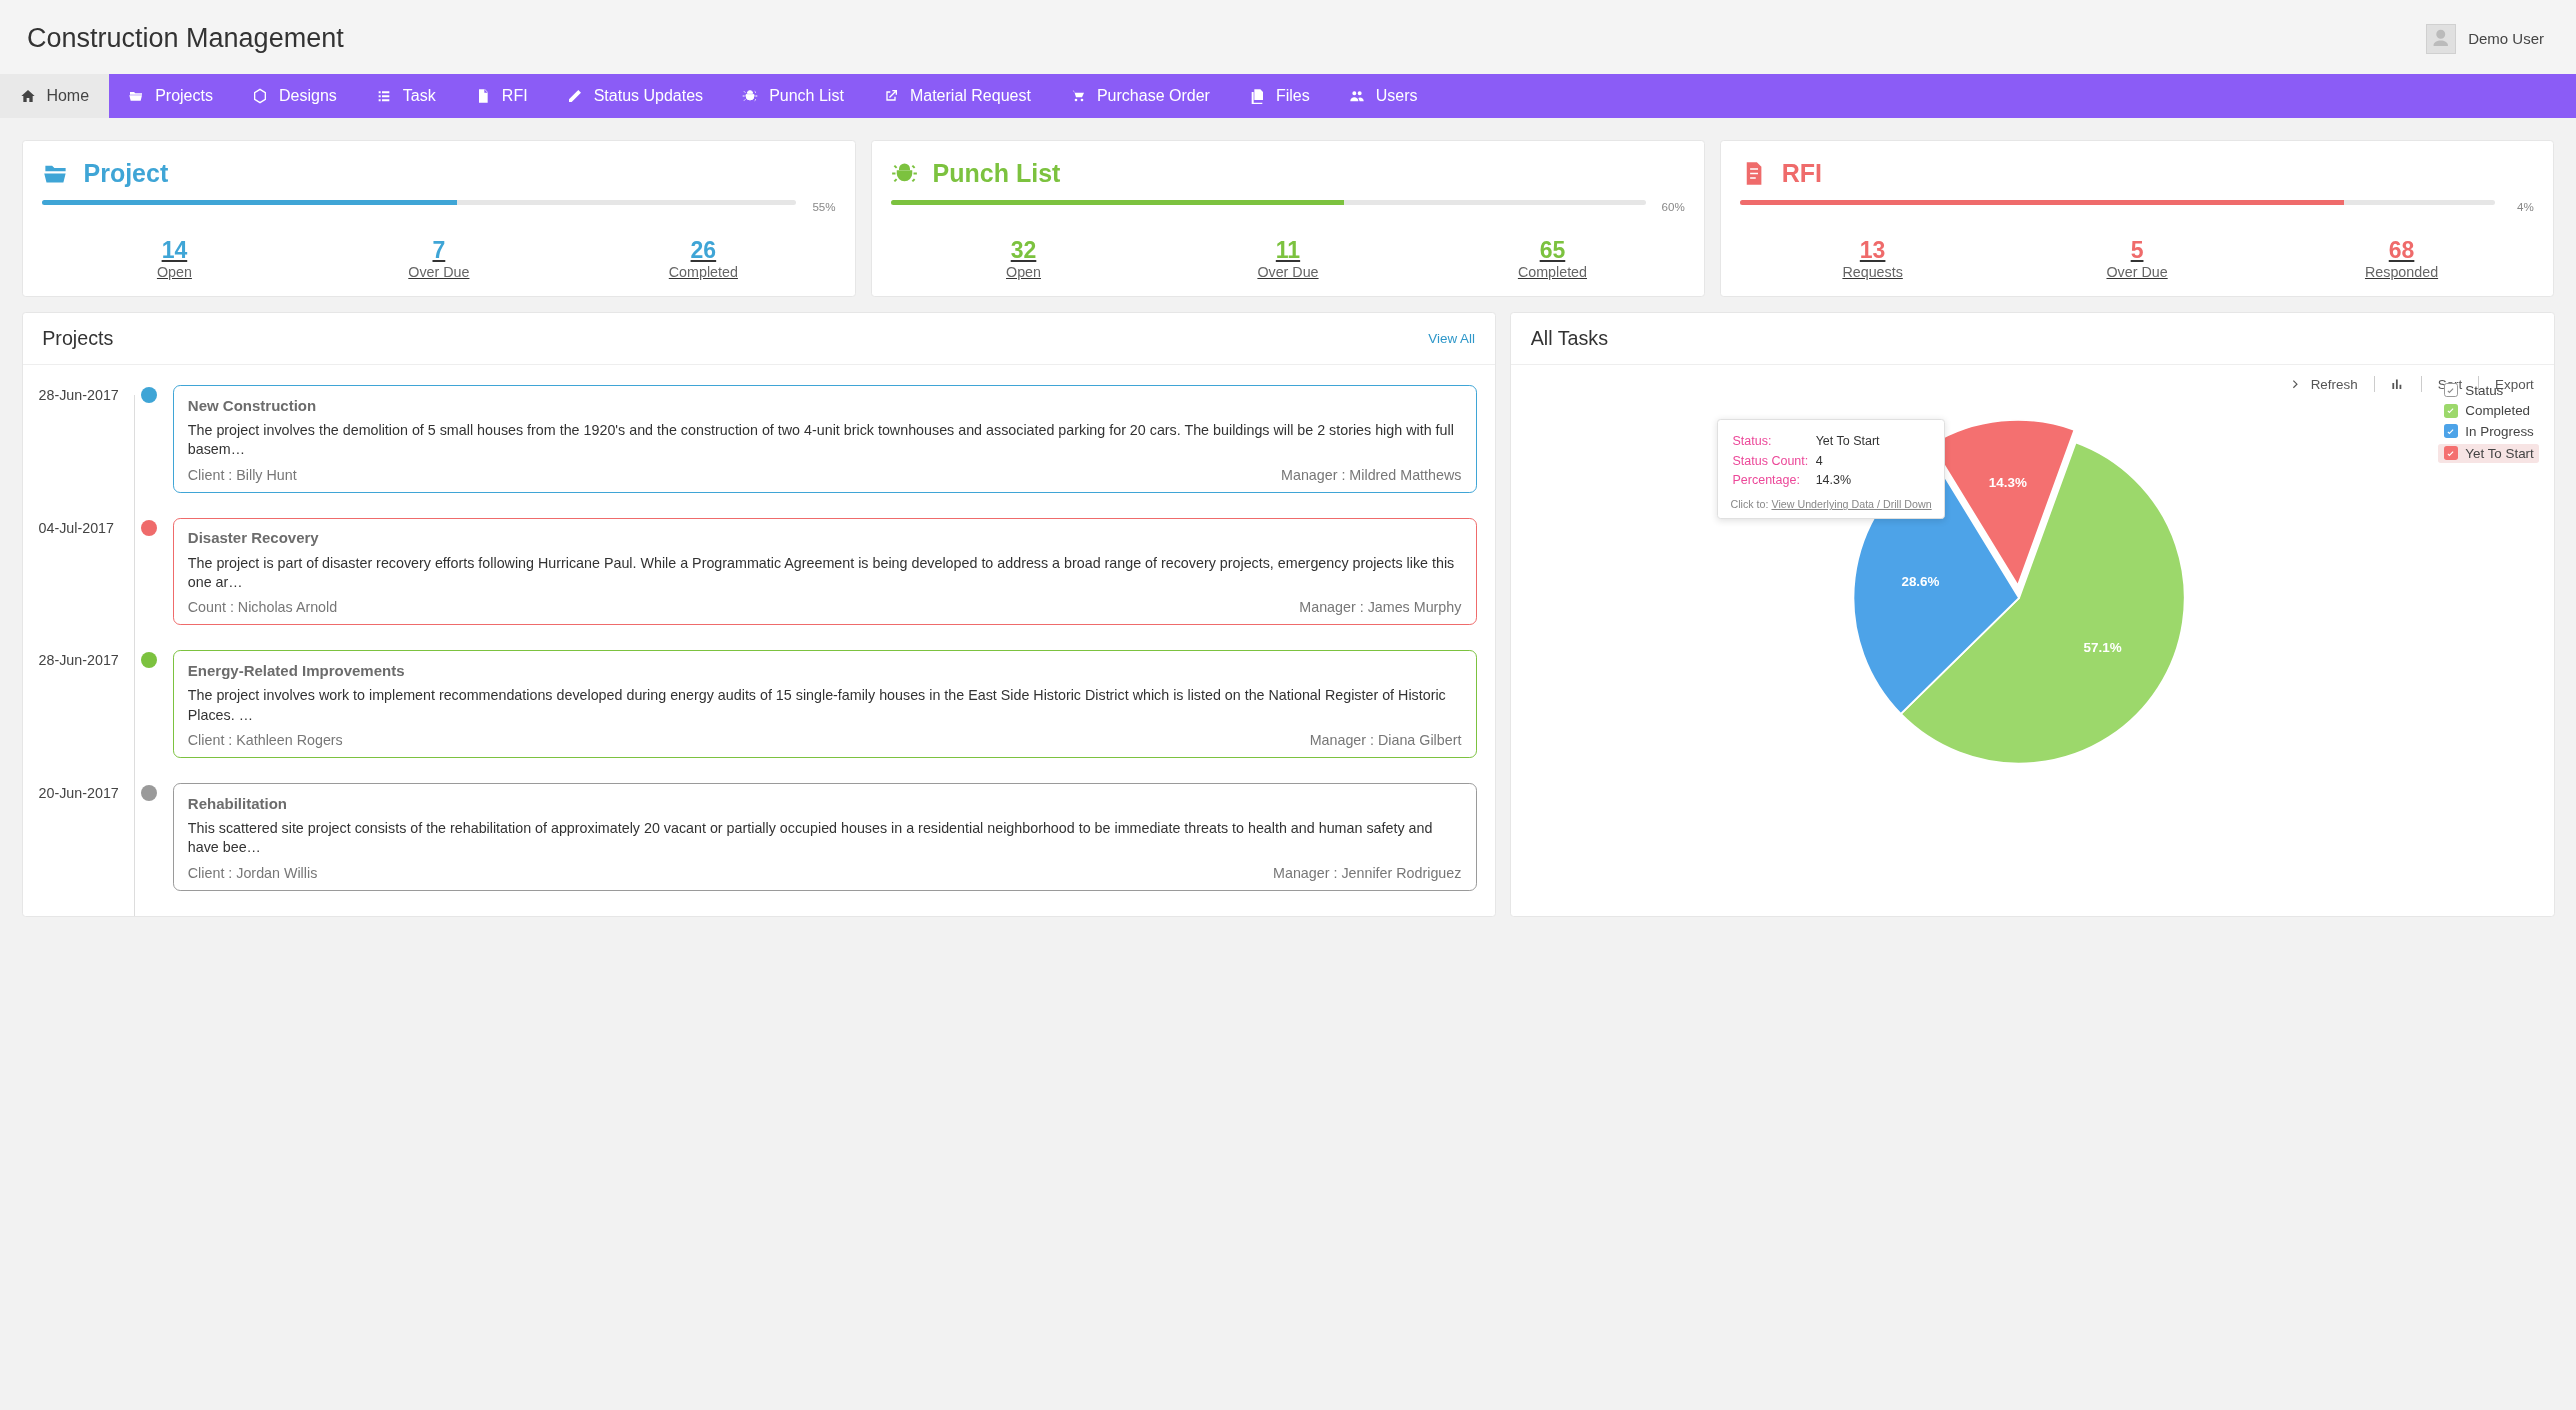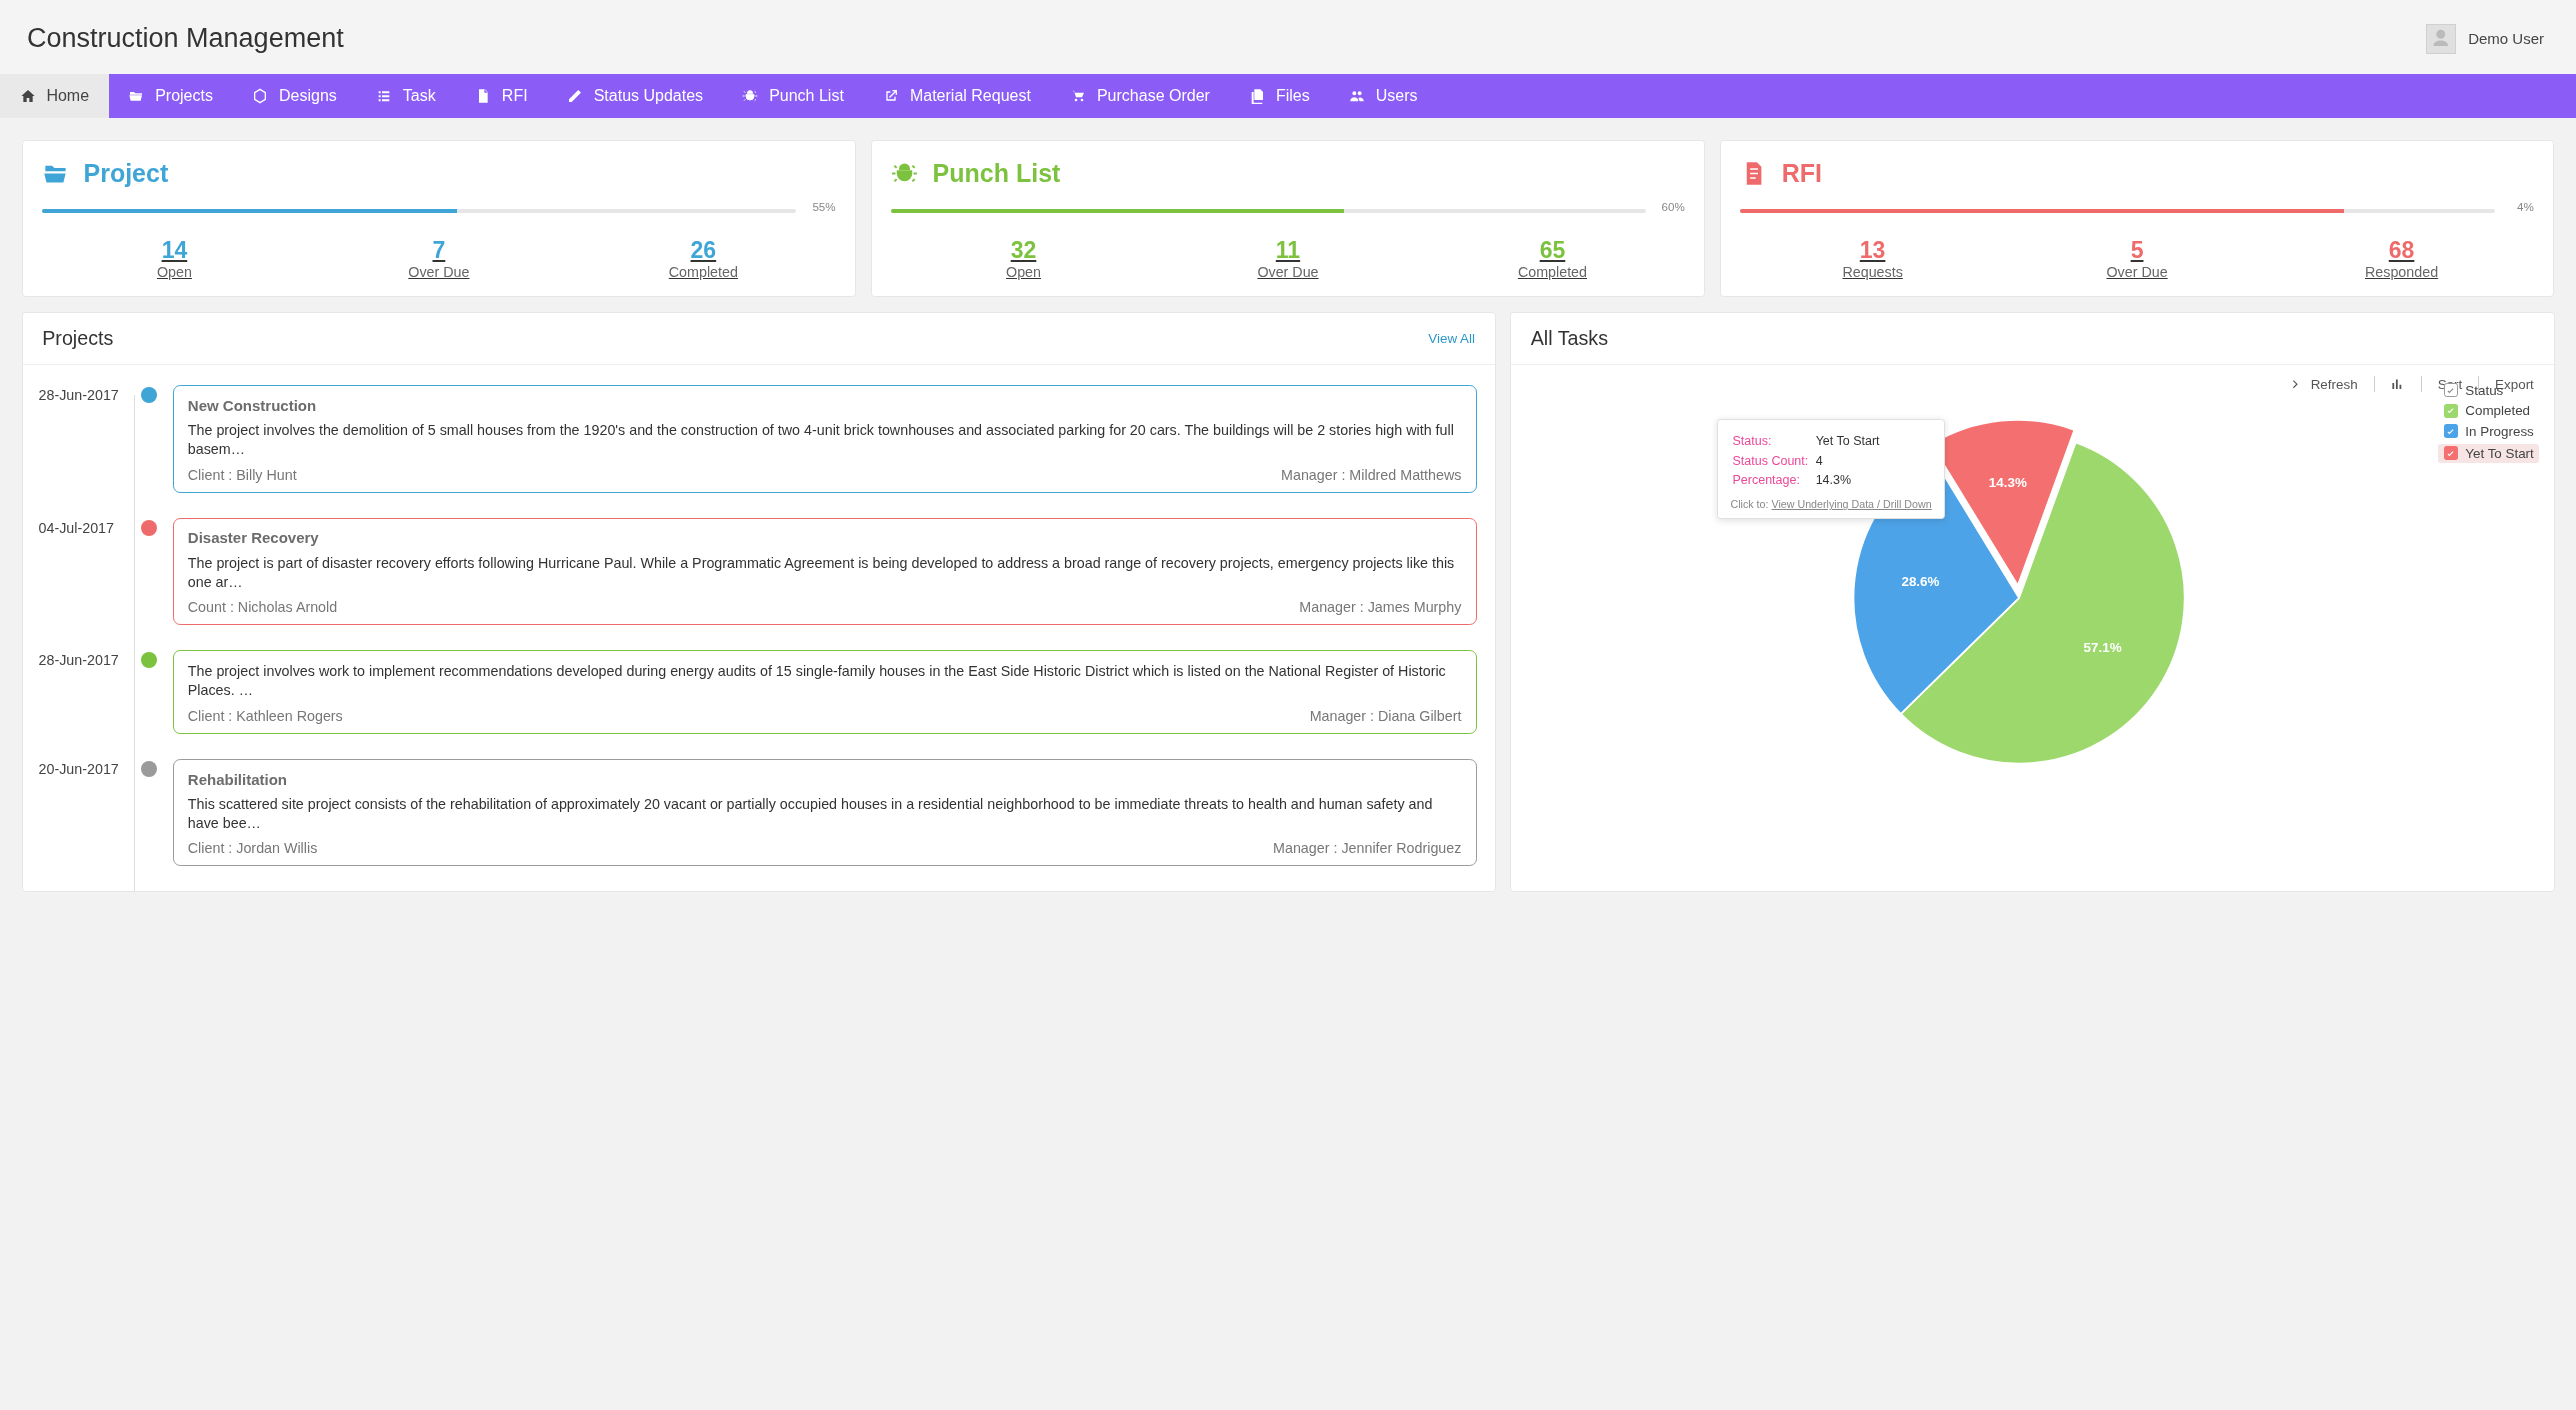--- a/index.html
+++ b/index.html
@@ -19,21 +19,21 @@
   
   .content { padding: 21.5px 21.5px 0 21.5px; }
   .summary-row { display: flex; gap: 14.3px; }
   .summary-card { flex: 1; background: #fff; border: 0.9px solid #e6e6e6; border-radius: 3.6px; padding: 18px 19.7px 16px 19.7px; }
   .summary-head { display: flex; align-items: center; gap: 14.3px; margin-bottom: 12.5px; }
   .summary-head svg { width: 27px; height: 27px; }
   .summary-head .title { font-size: 25px; font-weight: 700; }
   .sc-project .title, .sc-project svg { color:#3fa5d6; fill:#3fa5d6; }
   .sc-punch   .title, .sc-punch   svg { color:#7cc23f; fill:#7cc23f; }
   .sc-rfi     .title, .sc-rfi     svg { color:#ef6b6b; fill:#ef6b6b; }
-  .progress-wrap { display:flex; align-items:flex-end; gap:7.2px; }
+  .progress-wrap { display:flex; align-items:flex-start; gap:7.2px; }
   .progress { flex:1; height:4.5px; background:#e6e6e6; border-radius:2.7px; overflow:hidden; }
   .progress .bar { height:100%; }
   .sc-project .bar { background:#3fa5d6; }
   .sc-punch   .bar { background:#7cc23f; }
   .sc-rfi     .bar { background:#ef6b6b; }
   .progress-pct { font-size:11.6px; color:#888; min-width:32px; text-align:right; }
   .summary-stats { display:flex; margin-top:24px;text-decoration:underline; }
   .stat { flex:1; text-align:center; }
   .stat .num { font-size:23px; font-weight:600; }
   .stat .lbl { font-size:14.3px; color:#666; }
@@ -298,20 +298,21 @@
               <div class="proj-meta">
                 <span>Count : Nicholas Arnold</span>
                 <span>Manager : James Murphy</span>
               </div>
             </div>
           </div>
           <div class="timeline-item">
             <div class="timeline-date">28-Jun-2017</div>
             <div class="timeline-dot dot-green"></div>
             <div class="timeline-card card-green">
+              <div class="proj-title">Energy-Related Improvements</div>
               <div class="proj-desc">The project involves work to implement recommendations developed during energy audits of 15 single-family houses in the East Side Historic District which is listed on the National Register of Historic Places. …</div>
               <div class="proj-meta">
                 <span>Client : Kathleen Rogers</span>
                 <span>Manager : Diana Gilbert</span>
               </div>
             </div>
           </div>
           <div class="timeline-item">
             <div class="timeline-date">20-Jun-2017</div>
             <div class="timeline-dot dot-gray"></div>

